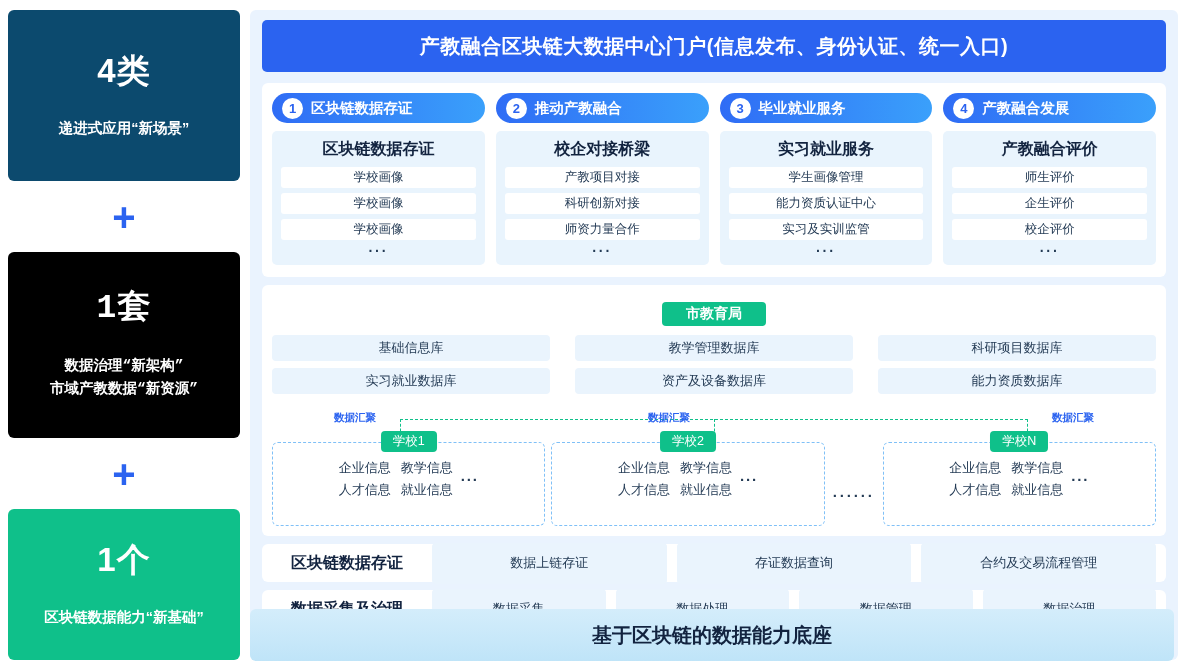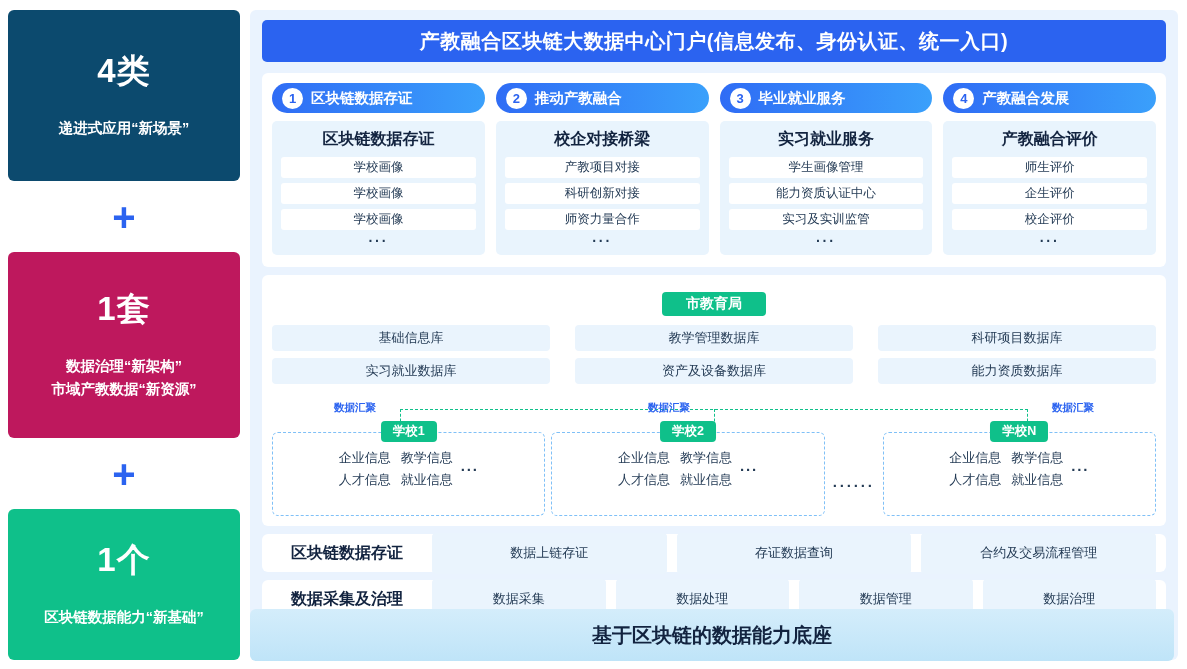--- a/index.html
+++ b/index.html
@@ -36,21 +36,21 @@
     border-radius: 6px;
     color: #ffffff;
     text-align: center;
     display: flex;
     flex-direction: column;
     align-items: center;
     justify-content: center;
     box-sizing: border-box;
   }
   .lc-1 { height: 184px; background: #0c4a6e; }
-  .lc-2 { height: 200px; background: #be185d; }
+  .lc-2 { height: 200px; background: #000000; font-family: Liberation Mono, monospace; }
   .lc-3 { height: 162px; background: #0fc08a; }
   .lc-title {
     font-size: 33px;
     font-weight: bold;
     letter-spacing: 1px;
     line-height: 1.2;
     margin-bottom: 10px;
   }
   .lc-sub {
     font-size: 14.5px;
@@ -77,21 +77,21 @@
     top: 10px;
     width: 928px;
     height: 650px;
     background: #eaf3fe;
     border-radius: 6px;
     box-sizing: border-box;
     padding: 10px 12px 8px 12px;
   }
 
   .portal-bar {
-    height: 42px;
+    height: 52px;
     background: #2b63f0;
     border-radius: 5px;
     color: #fff;
     font-size: 20px;
     font-weight: bold;
     display: flex;
     align-items: center;
     justify-content: center;
     letter-spacing: 0.5px;
   }
@@ -251,21 +251,21 @@
     min-height: 56px;
   }
   .school-tag {
     position: absolute;
     top: -12px;
     left: 50%;
     transform: translateX(-50%);
     background: #0fc08a;
     color: #fff;
     font-size: 12.5px;
-    font-weight: bold;
+    font-weight: normal;
     border-radius: 4px;
     padding: 2px 12px;
     white-space: nowrap;
   }
   .school-inner {
     display: flex;
     align-items: center;
     justify-content: center;
     gap: 8px;
   }

